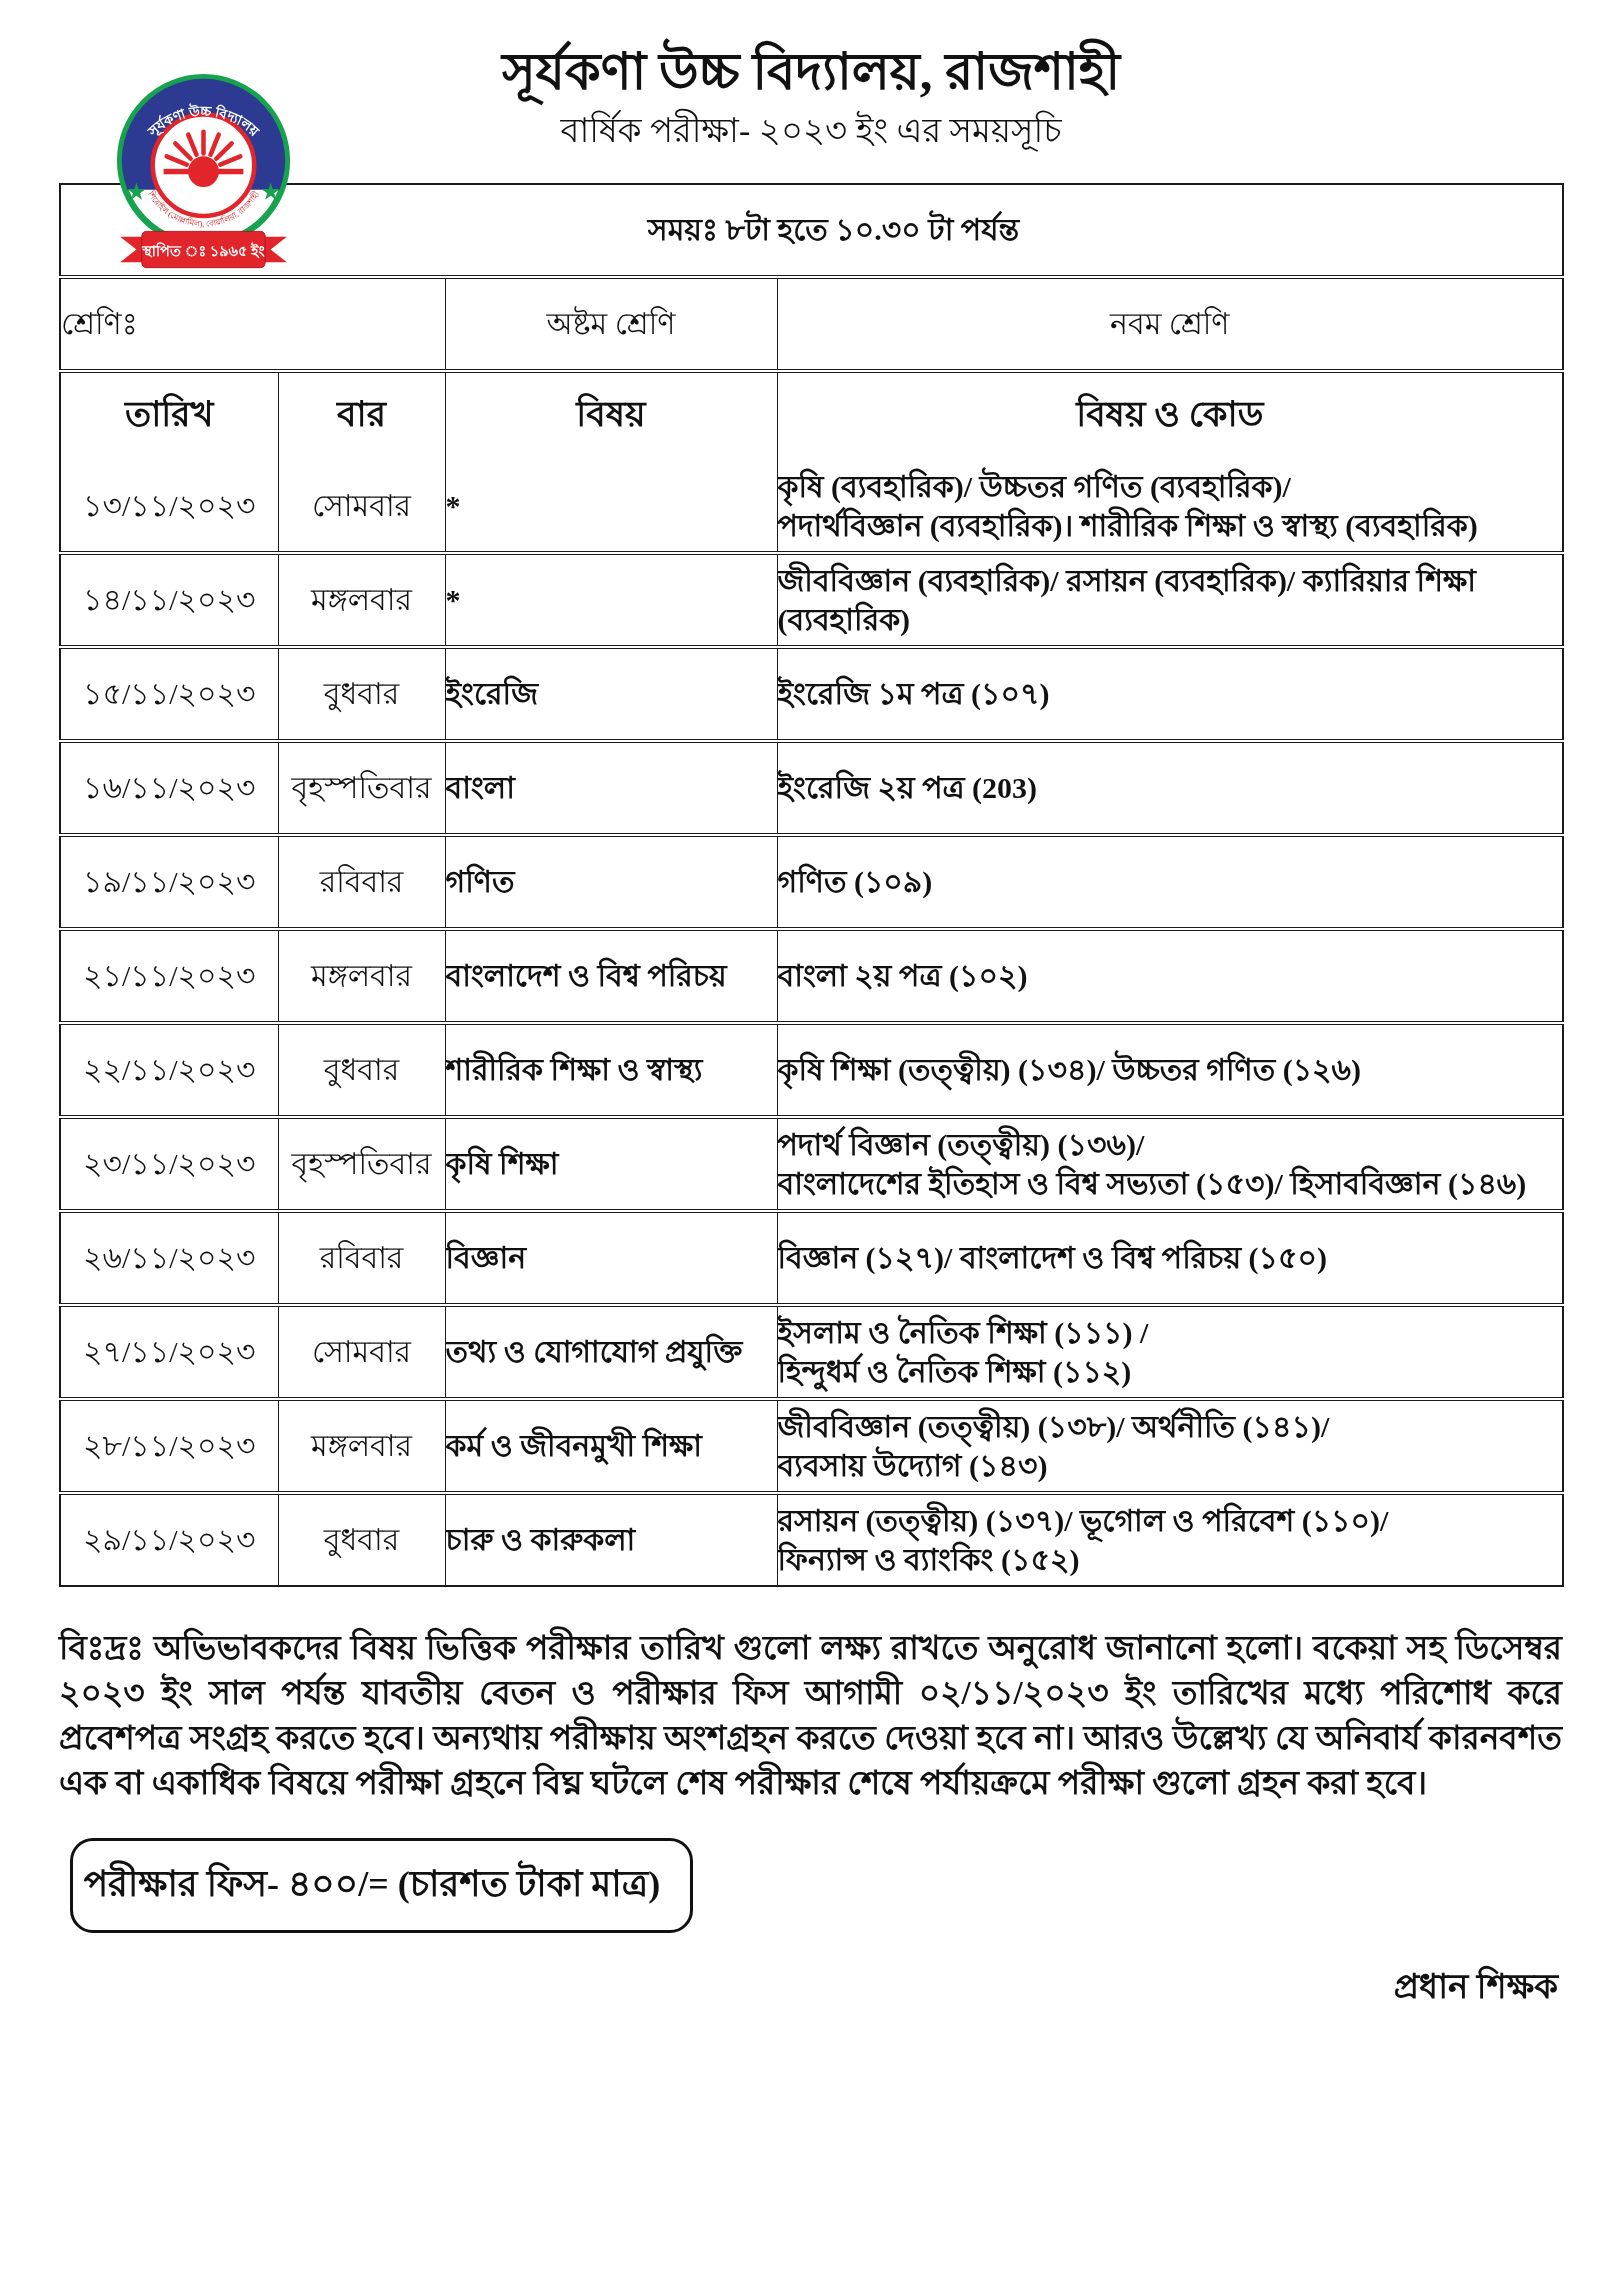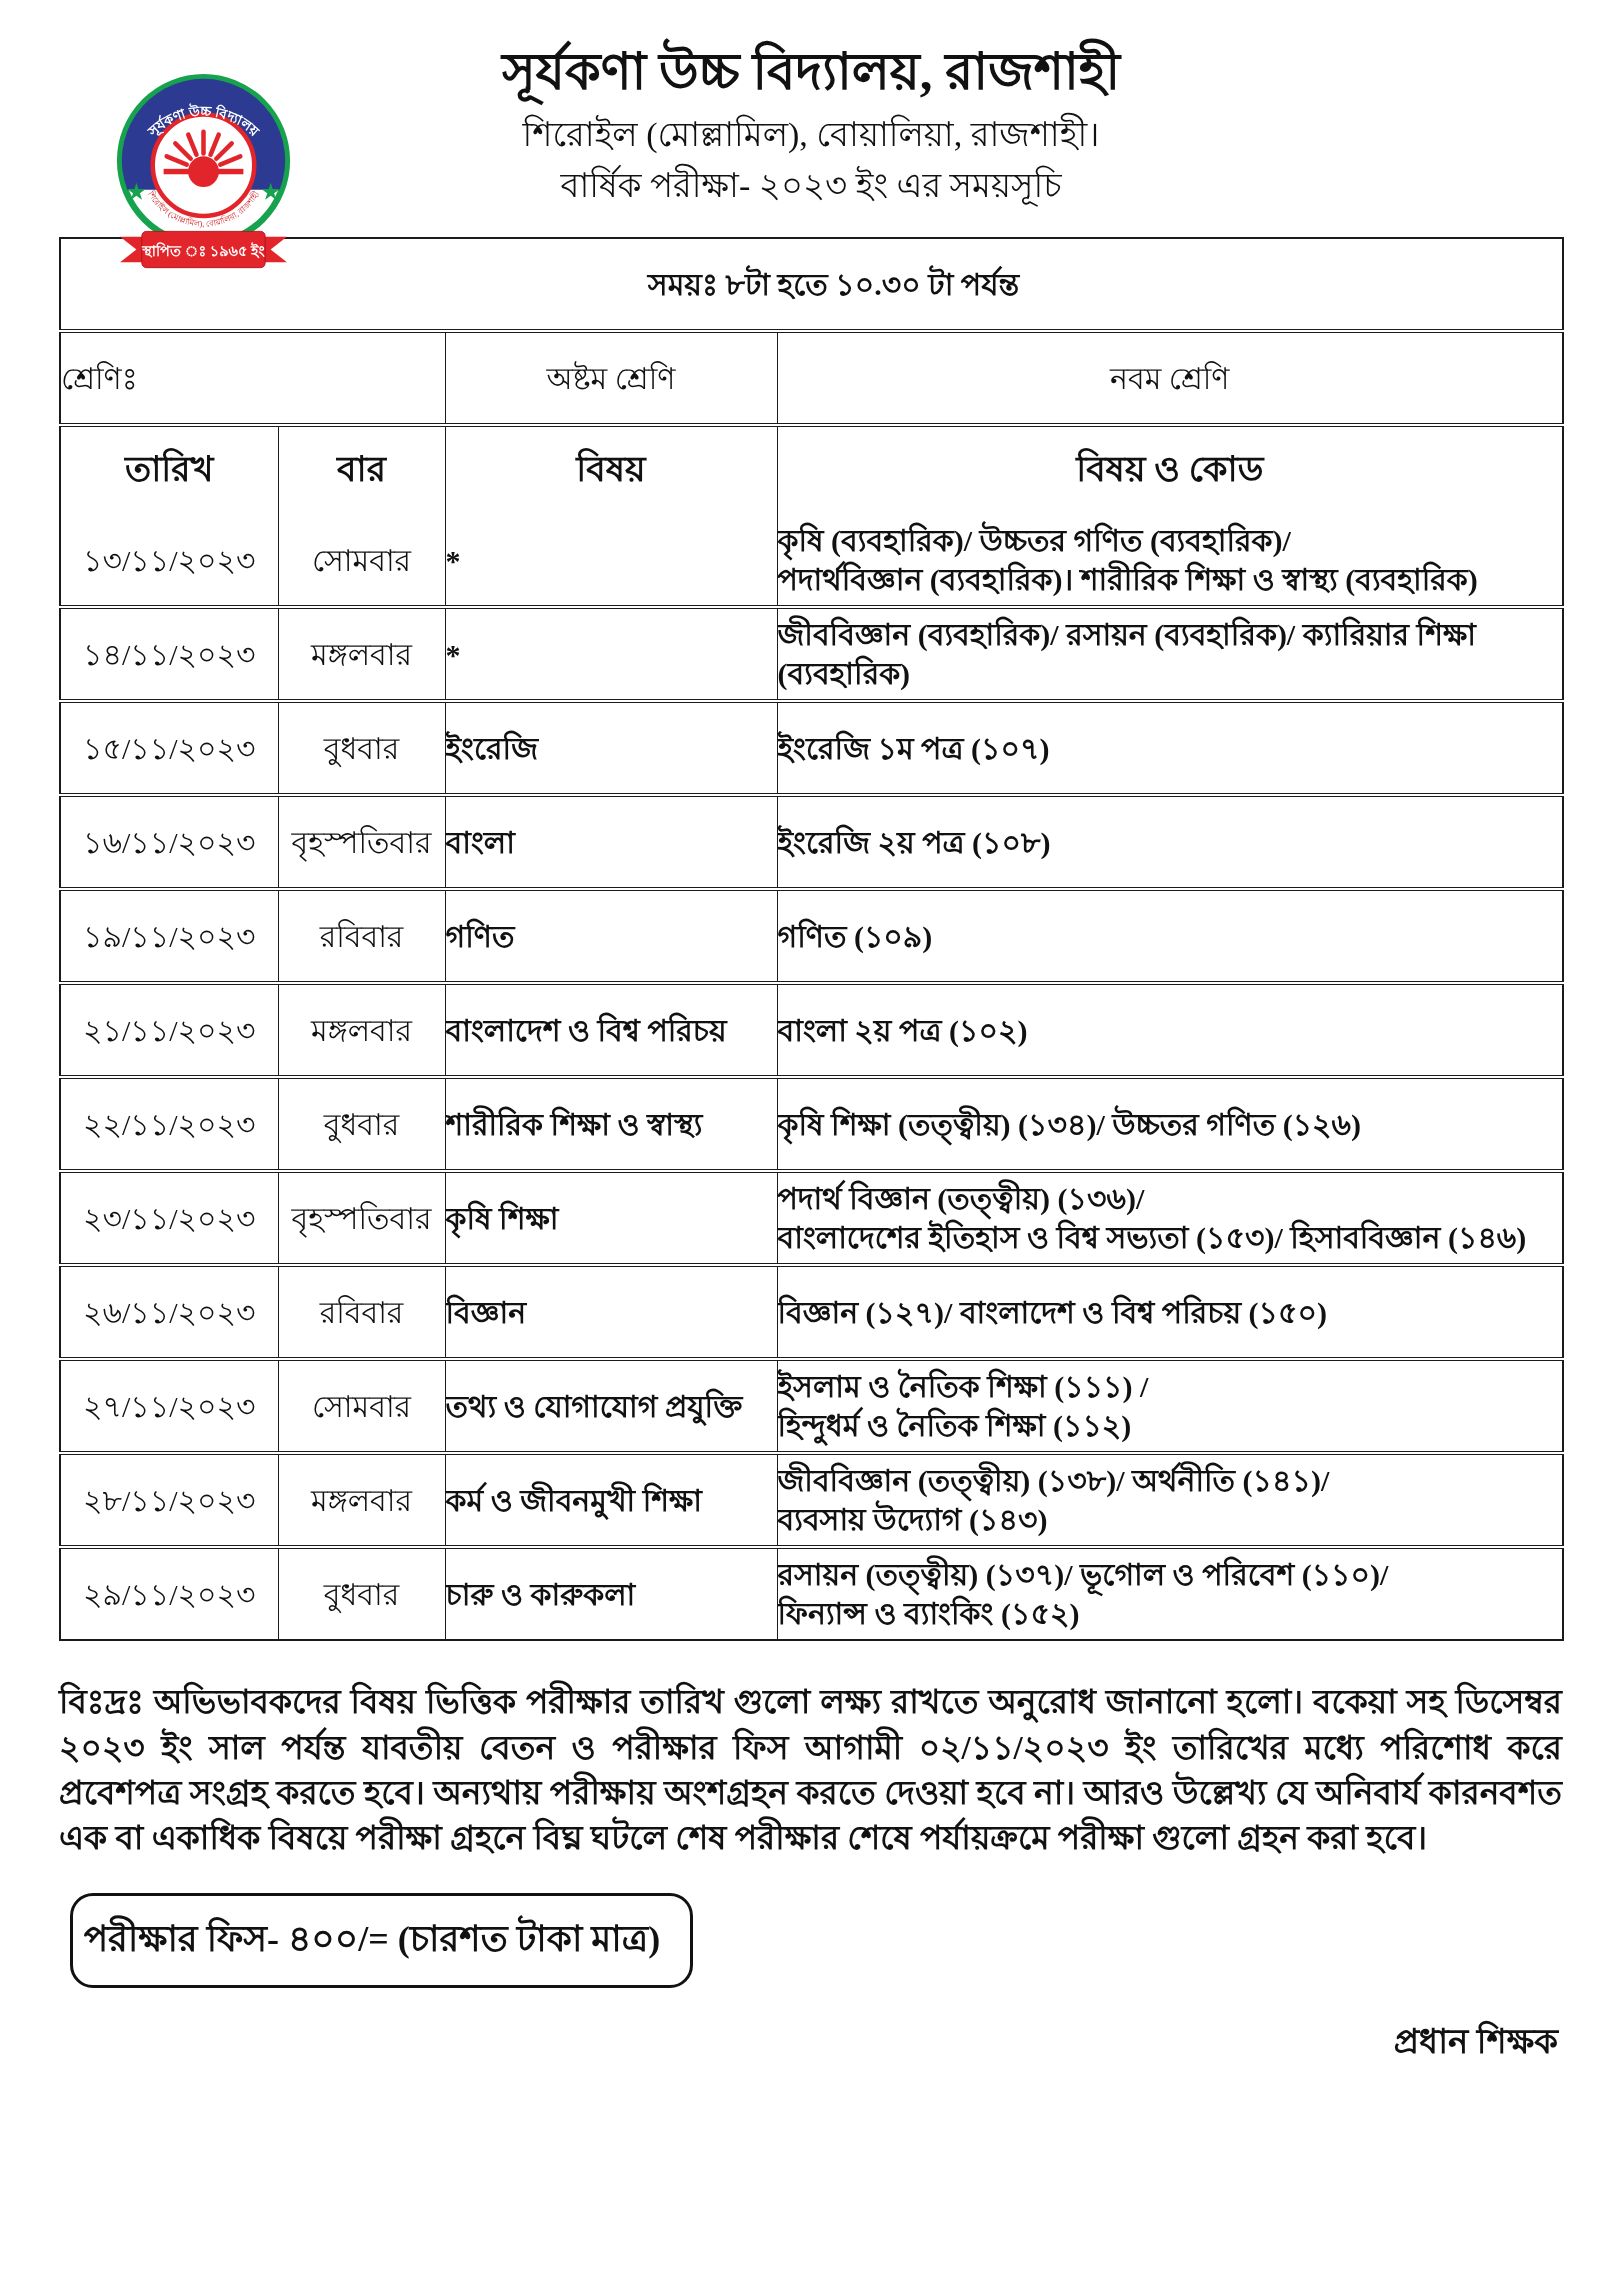--- a/index.html
+++ b/index.html
@@ -112,21 +112,20 @@
         <polygon points="14,184 58,184 58,212 14,212 32,198" fill="#e2252b"></polygon>
         <polygon points="198,184 154,184 154,212 198,212 180,198" fill="#e2252b"></polygon>
         <rect x="38" y="178" width="136" height="40" rx="5" fill="#e2252b" stroke="#b01218" stroke-width="1"></rect>
         <text x="106" y="205" font-size="16" font-weight="bold" fill="#ffffff" text-anchor="middle">স্থাপিত ঃ ১৯৬৫ ইং</text>
       </g>
     </svg>
   </div>
 
   <div class="header">
     <div class="school-name">সূর্যকণা উচ্চ বিদ্যালয়, রাজশাহী</div>
-    <div class="school-address">শিরোইল (মোল্লামিল), বোয়ালিয়া, রাজশাহী।</div>
     <div class="schedule-title">বার্ষিক পরীক্ষা- ২০২৩ ইং এর সময়সূচি</div>
   </div>
 
   <table class="exam-table">
     <colgroup>
       <col style="width:218px">
         <col style="width:167px">
         <col style="width:332px">
         <col style="width:786px">
     </colgroup>
@@ -163,21 +162,21 @@
         <tr>
       <td class="c-date">১৫/১১/২০২৩</td>
       <td class="c-day">বুধবার</td>
       <td class="c-sub8">ইংরেজি</td>
       <td class="c-sub9">ইংরেজি ১ম পত্র (১০৭)</td>
     </tr>
         <tr>
       <td class="c-date">১৬/১১/২০২৩</td>
       <td class="c-day">বৃহস্পতিবার</td>
       <td class="c-sub8">বাংলা</td>
-      <td class="c-sub9">ইংরেজি ২য় পত্র (১০৮)</td>
+      <td class="c-sub9">ইংরেজি ২য় পত্র (203)</td>
     </tr>
         <tr>
       <td class="c-date">১৯/১১/২০২৩</td>
       <td class="c-day">রবিবার</td>
       <td class="c-sub8">গণিত</td>
       <td class="c-sub9">গণিত (১০৯)</td>
     </tr>
         <tr>
       <td class="c-date">২১/১১/২০২৩</td>
       <td class="c-day">মঙ্গলবার</td>

